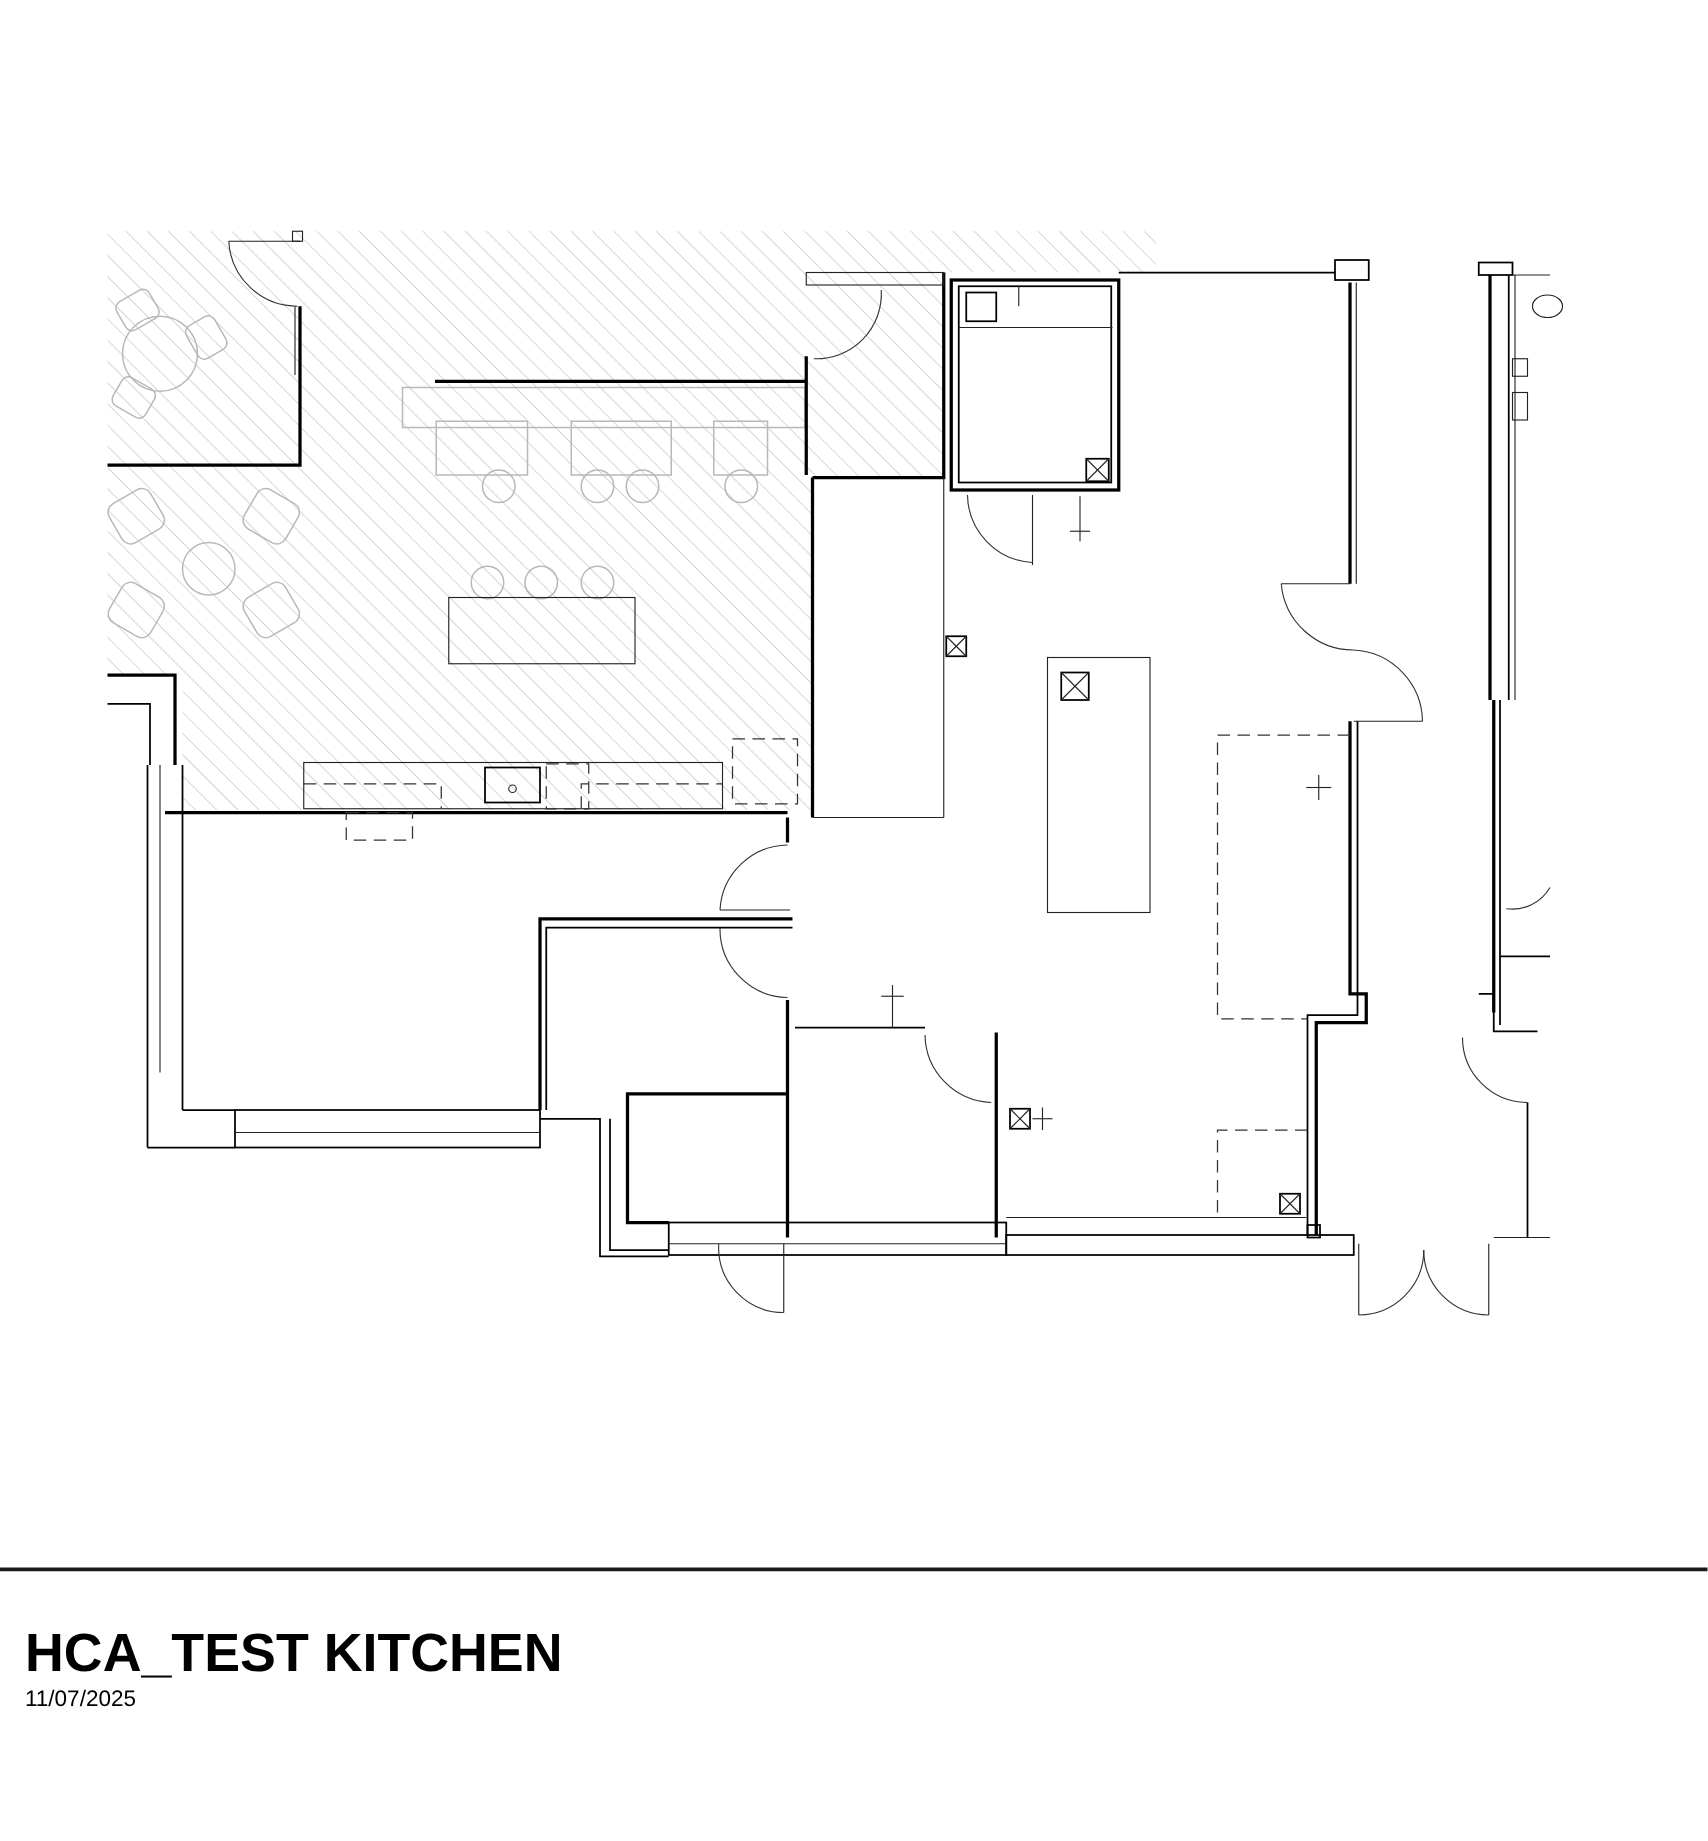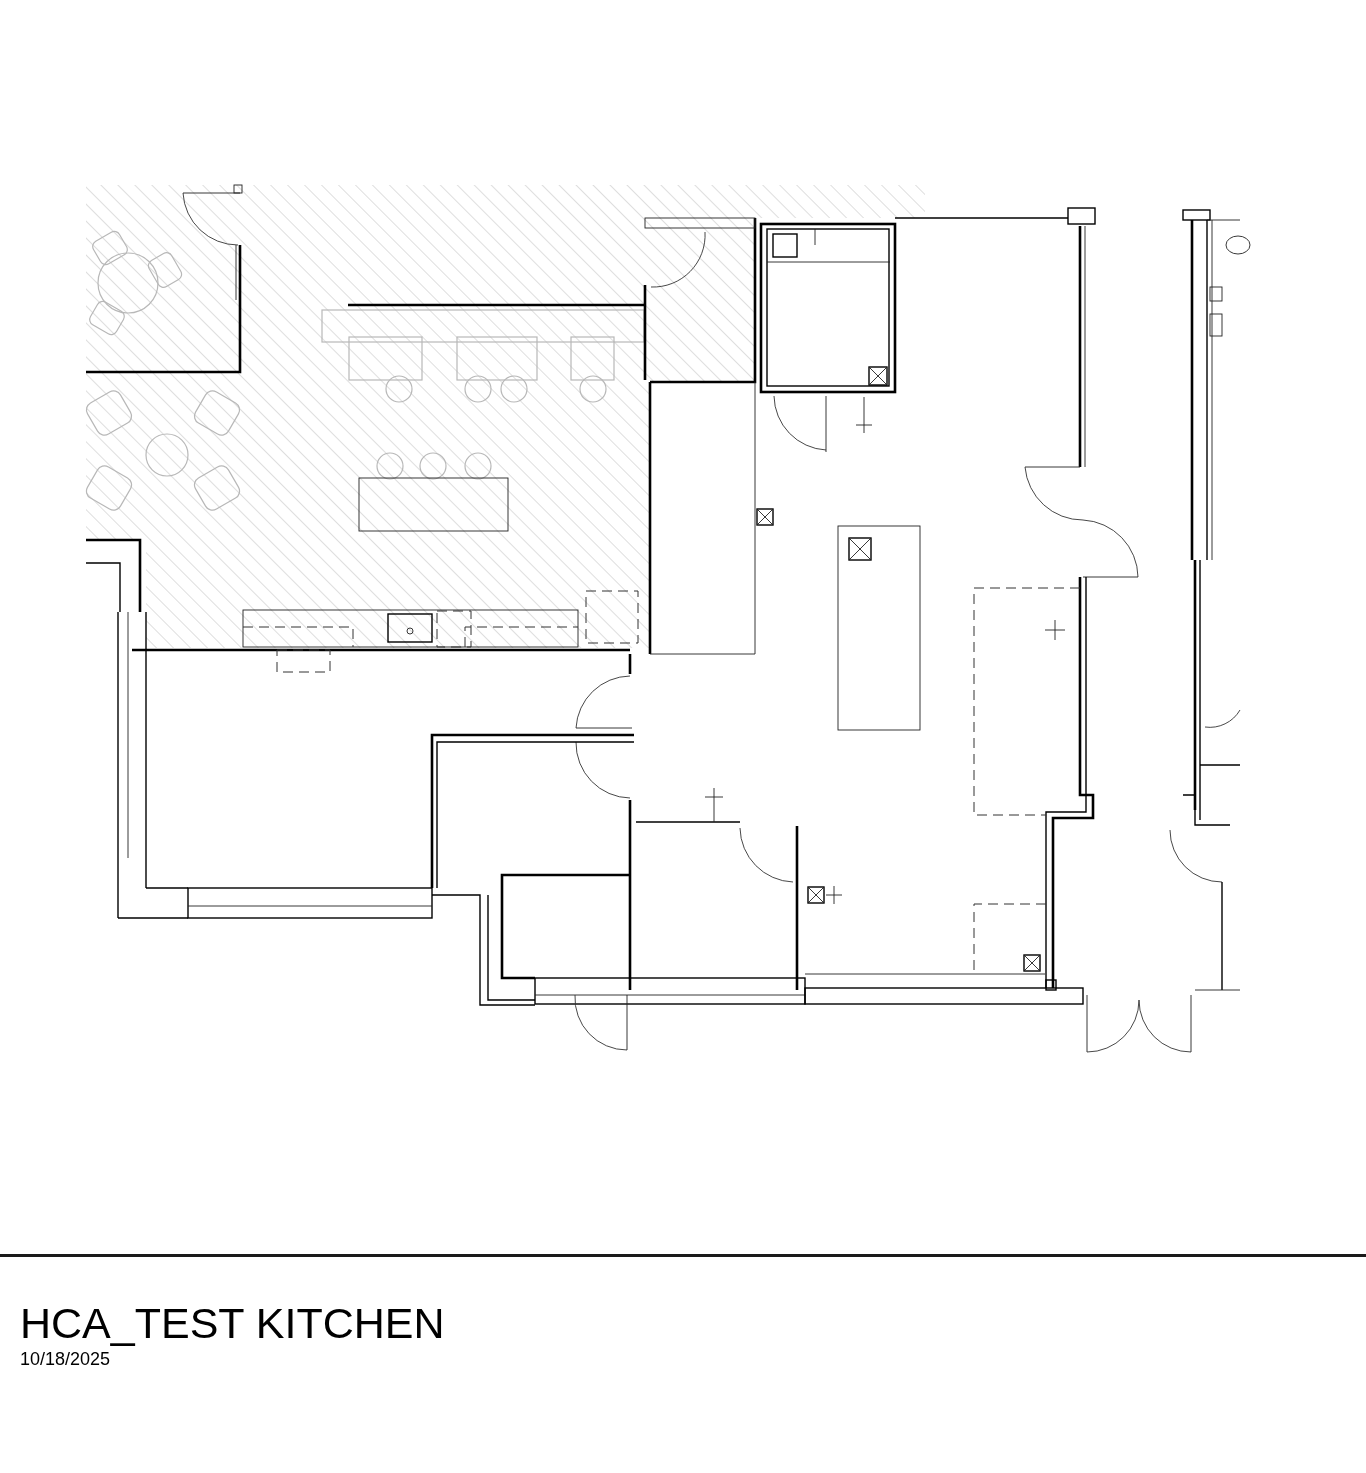--- a/index.html
+++ b/index.html
@@ -1,21 +1,21 @@
 <!DOCTYPE html>
 <html><head>
 <meta charset="utf-8">
 <style>
   html, body { margin: 0; padding: 0; background: #ffffff; }
   body { width: 1366px; height: 1473px; position: relative; overflow: hidden;
          font-family: "Liberation Sans", sans-serif; color: #000; }
   #plan { position: absolute; left: 0; top: 0; width: 1366px; height: 1240px; }
   .divider { position: absolute; left: 0; top: 1254px; width: 1366px; height: 3px; background: #1a1a1a; }
   .title-block { position: absolute; left: 20px; top: 1300px; }
-  .title { font-weight: normal; font-size: 43px; line-height: 46px; letter-spacing: 0px; }
+  .title { font-weight: bold; font-size: 43px; line-height: 46px; letter-spacing: 0px; }
   .area { font-size: 33px; line-height: 38px; }
   .date { font-size: 18px; line-height: 26px; }
   .w { fill: none; stroke: #000; stroke-width: 1.4; }
   .wt { fill: none; stroke: #000; stroke-width: 2.6; }
   .thin { fill: none; stroke: #222; stroke-width: 0.9; }
   .furn { fill: none; stroke: #b8b8b8; stroke-width: 1.2; }
   .dash { fill: none; stroke: #333; stroke-width: 1; stroke-dasharray: 10 6; }
   .door { fill: none; stroke: #333; stroke-width: 0.9; }
 </style>
 </head>
@@ -202,14 +202,14 @@
     <line class="thin" x1="705" y1="797" x2="723" y2="797"></line>
     <line class="thin" x1="834" y1="886" x2="834" y2="904"></line>
     <line class="thin" x1="826" y1="895" x2="842" y2="895"></line>
   </g>
 </svg>
 
 <div class="divider"></div>
 
 <div class="title-block">
   <div class="title">HCA_TEST KITCHEN</div>
-  <div class="date">10/18/2025</div>
+  <div class="date">11/07/2025</div>
 </div>
 
 </body></html>

